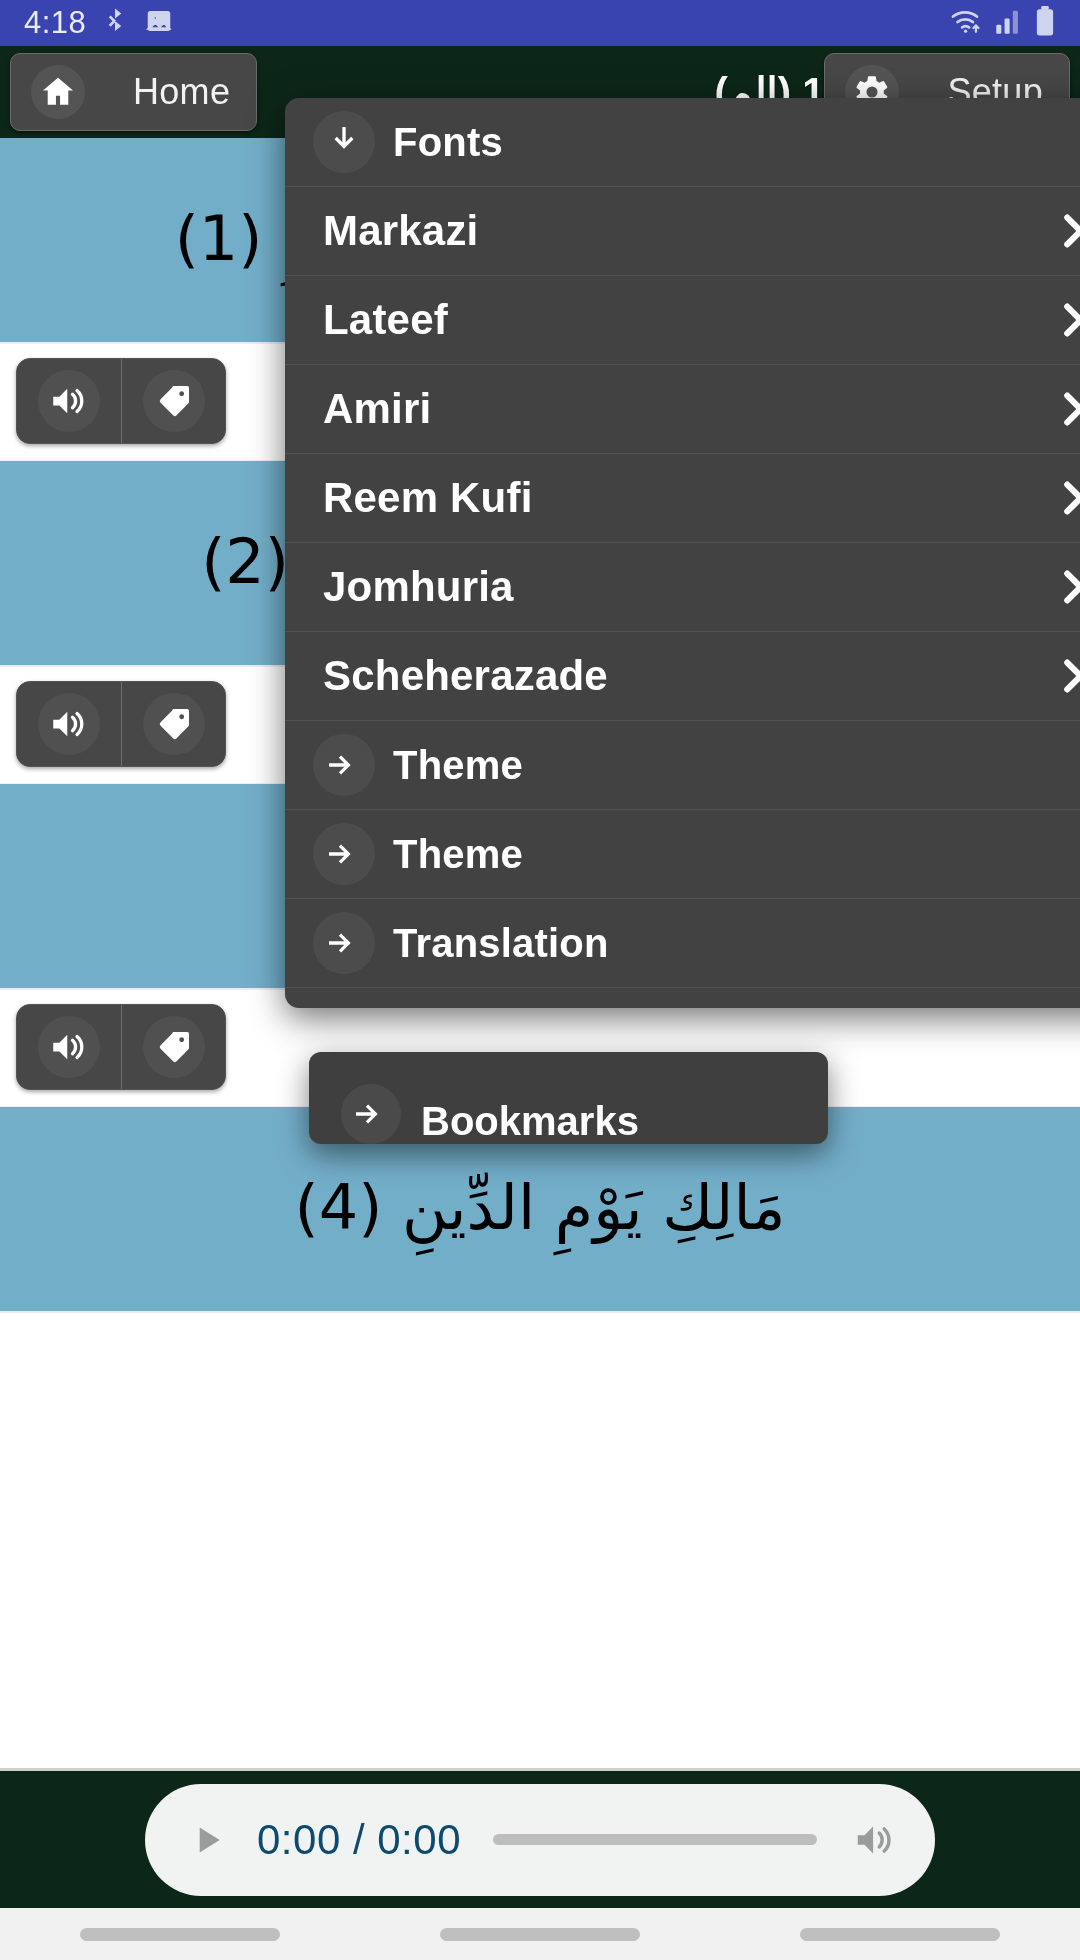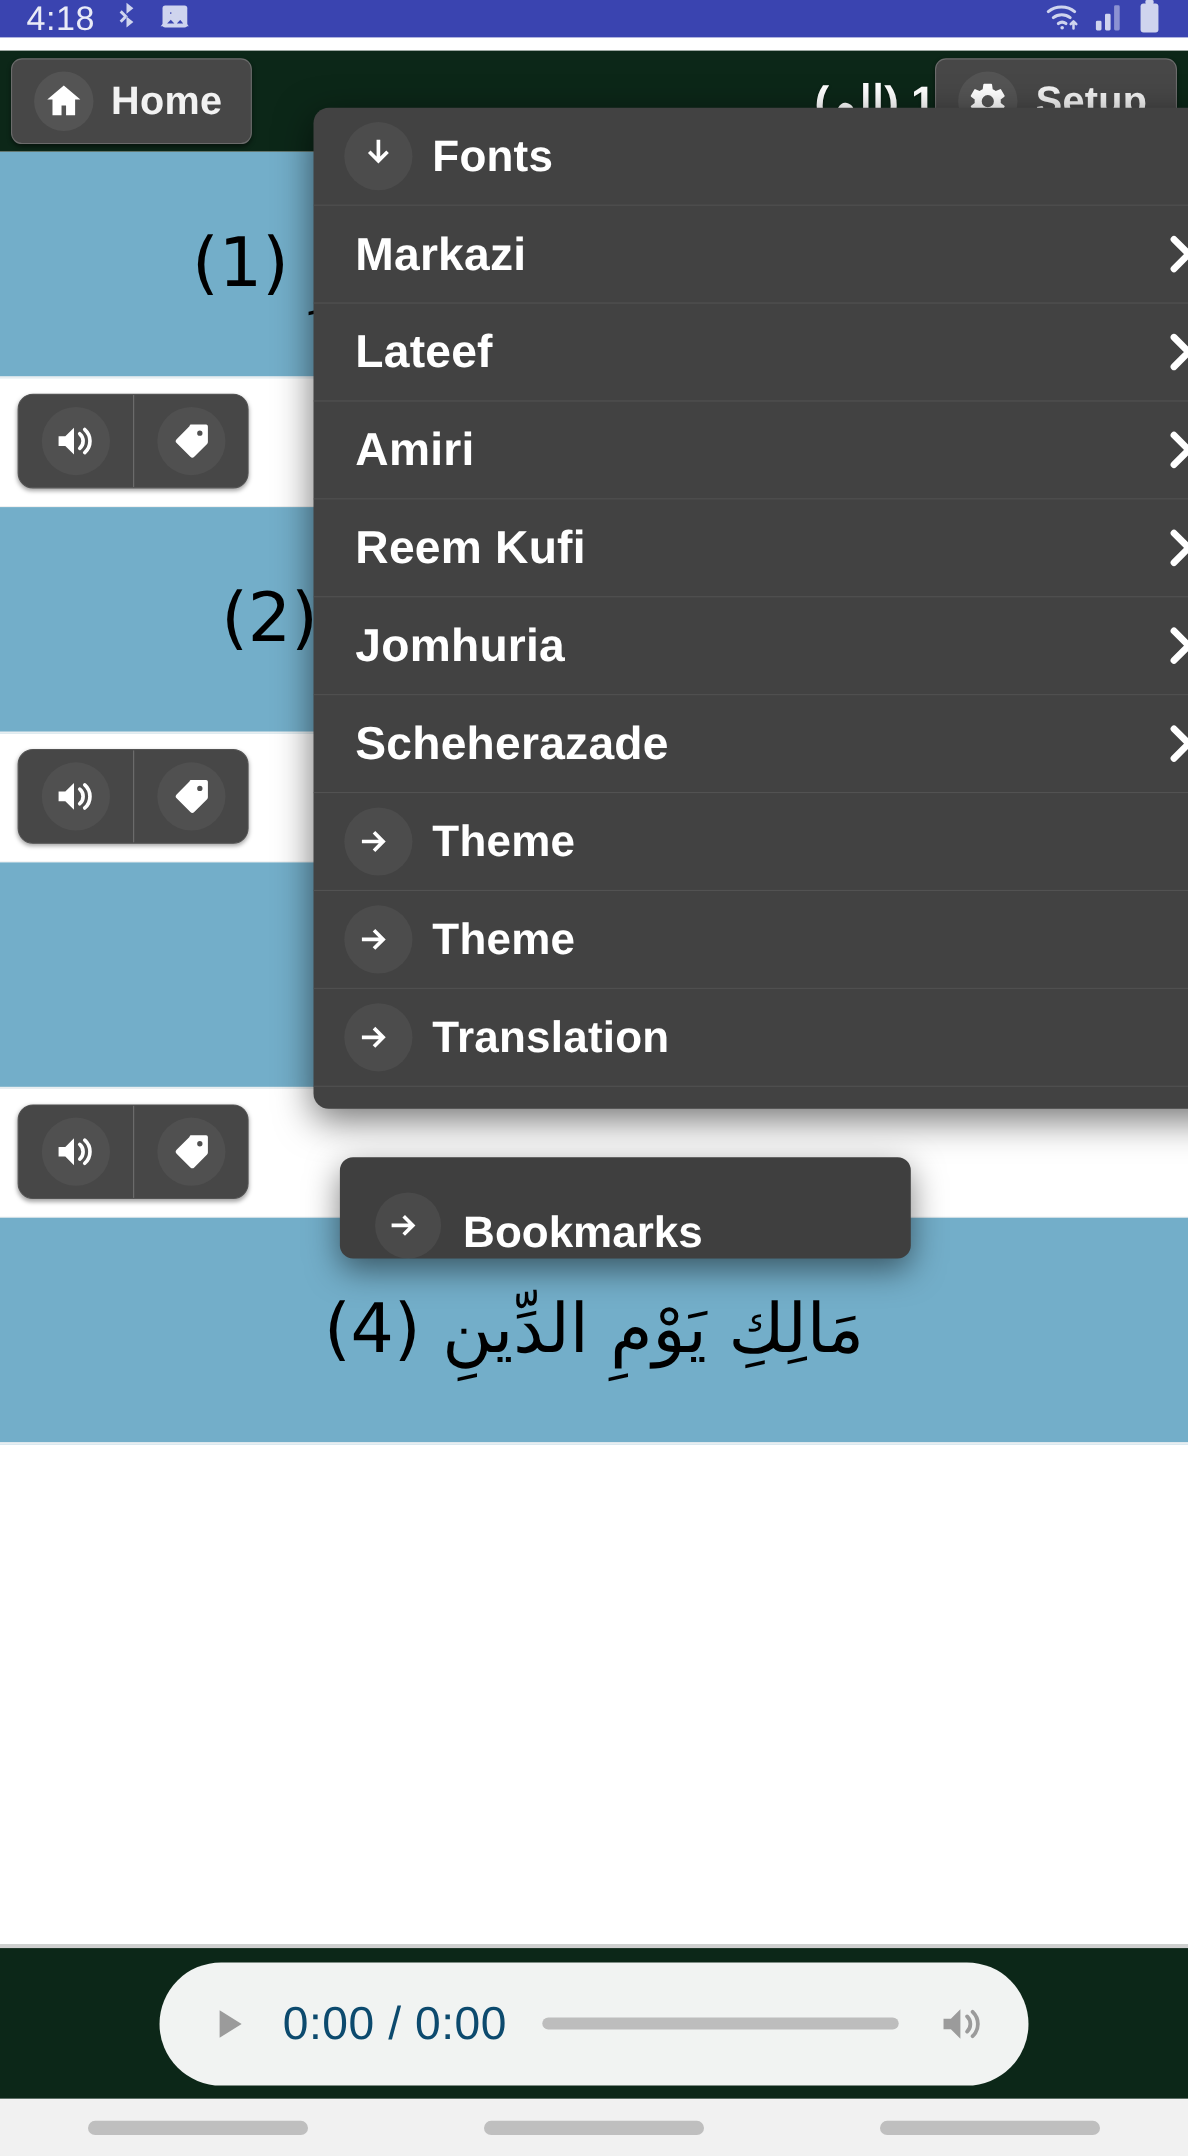--- a/index.html
+++ b/index.html
@@ -12,21 +12,21 @@
   #screen {
     position: relative;
     width: 1080px; height: 1960px;
     overflow: hidden;
     background: #ffffff;
   }
 
   
   #status-bar {
     position: absolute; top: 0; left: 0;
-    width: 1080px; height: 34px;
+    width: 1080px; height: 46px;
     background: #3a44b0;
     display: flex; align-items: center;
     padding: 0 24px;
     color: #e9ebf7;
     gap: 44px;
   }
   #status-left { display: flex; align-items: center; gap: 14px; }
   #status-time { font-size: 31px; font-weight: 400; letter-spacing: .5px; color:#e9ebf7; }
   #status-right { margin-left: auto; display: flex; align-items: center; gap: 11px; }
   .sysicon { display: block; }
@@ -42,21 +42,21 @@
   .hdr-btn {
     display: flex; align-items: center; gap: 16px;
     background: #474747;
     border: 1px solid #6b6b6b;
     border-radius: 10px;
     height: 78px;
     padding: 0 26px 0 20px;
     color: #f2f2f2;
     box-shadow: 0 2px 4px rgba(0,0,0,.45);
   }
-  .hdr-btn .lbl { font-size: 36px; font-weight: 700; letter-spacing: .3px; }
+  .hdr-btn .lbl { font-size: 36px; font-weight: 400; letter-spacing: .3px; margin-left: 32px; }
   .hdr-ic-wrap {
     width: 54px; height: 54px; border-radius: 50%;
     background: rgba(255,255,255,.07);
     display: flex; align-items: center; justify-content: center;
   }
   #header-title {
     flex: 1; text-align: right;
     color: #ffffff; font-size: 40px; font-weight: 700;
     direction: rtl; white-space: nowrap;
     text-shadow: 0 1px 2px rgba(0,0,0,.5);

